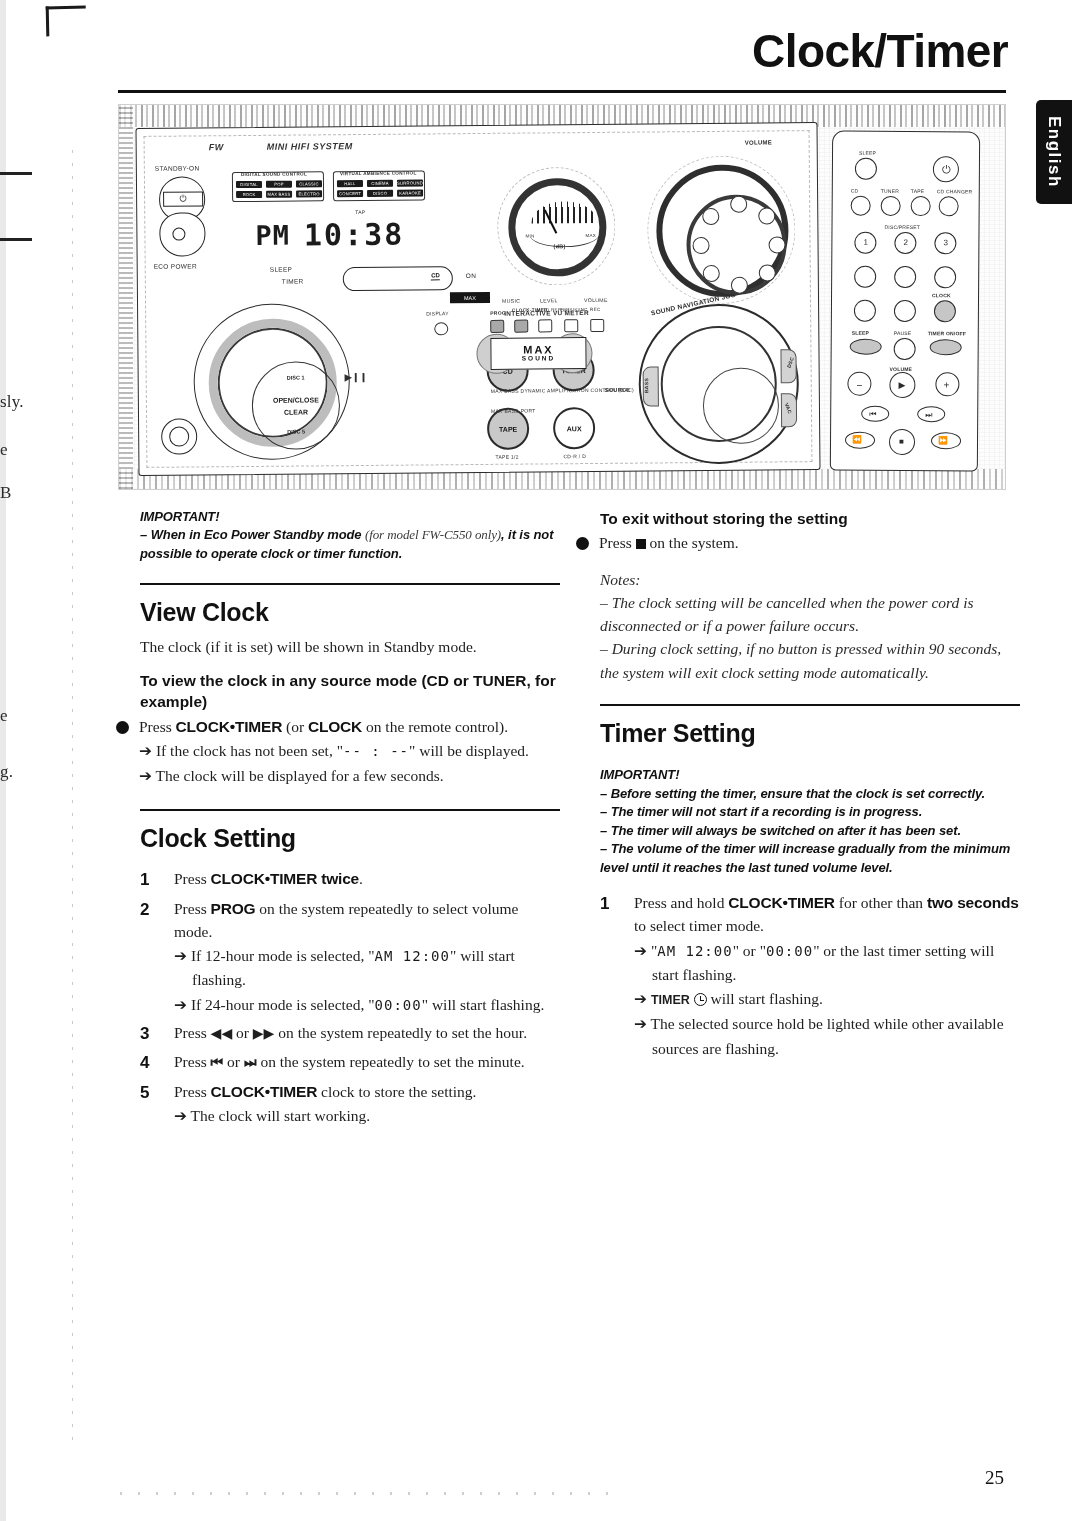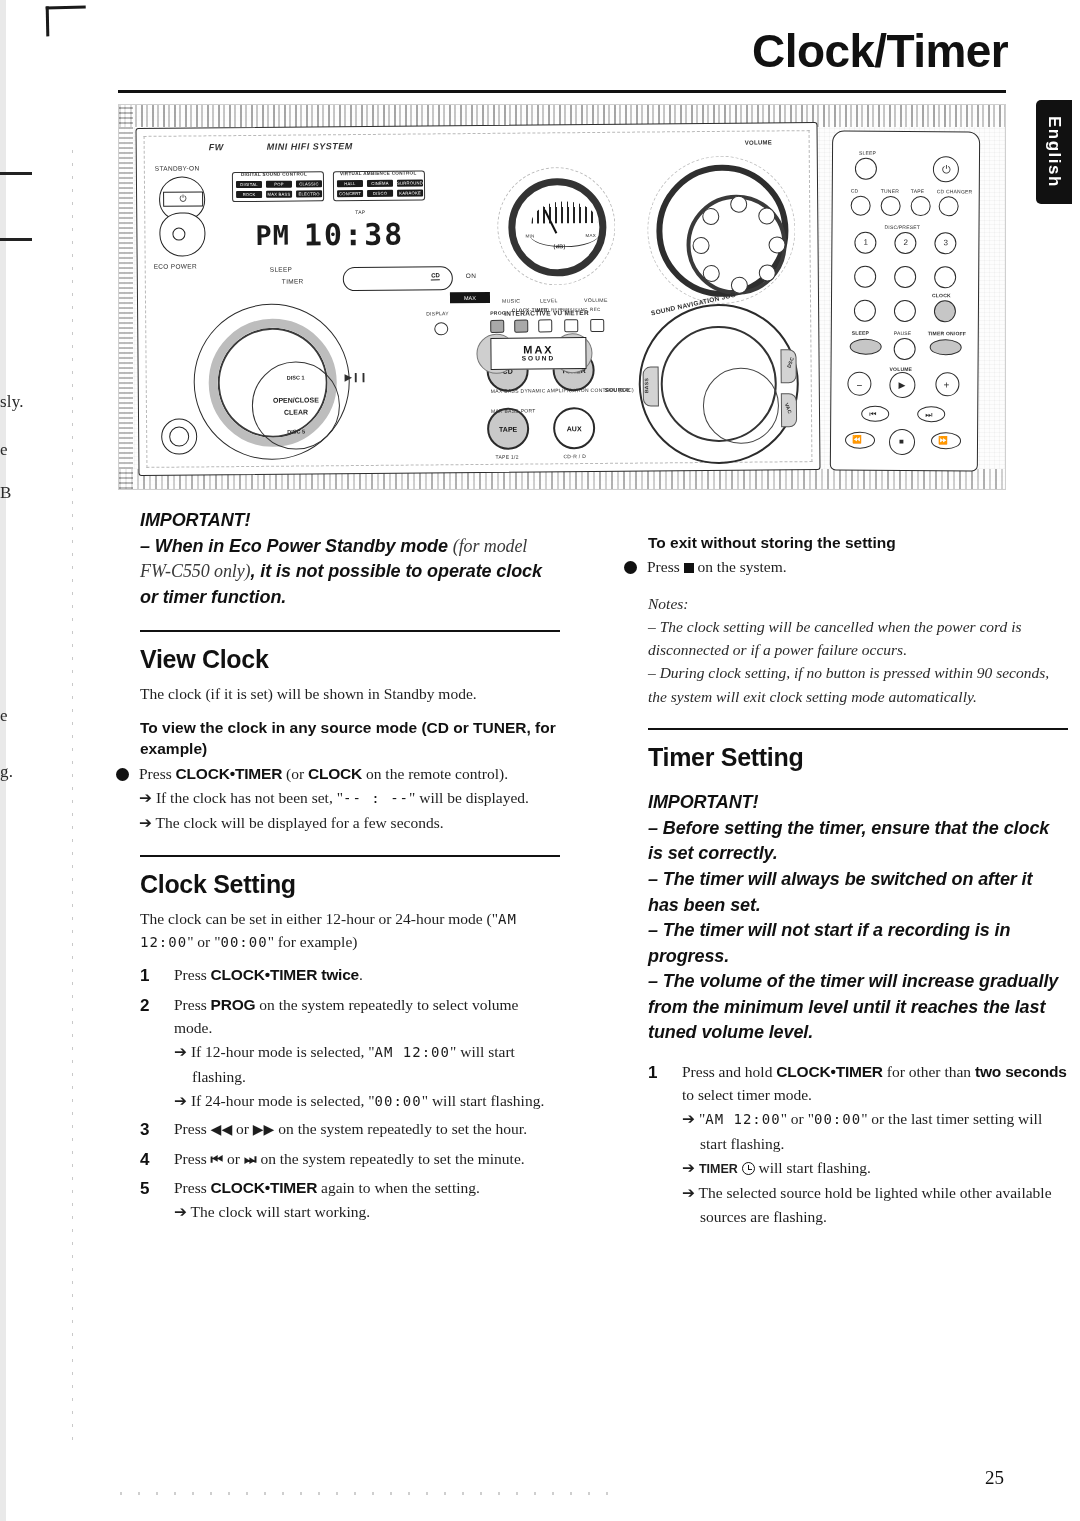--- a/index.html
+++ b/index.html
@@ -200,31 +200,31 @@
   .rbtn.shaded { background:#c6c6c6; }
   .rlbl { position:absolute; font-size:5px; color:#2b2b2b; white-space:nowrap;
     letter-spacing:.2px; }
   .rlbl-b { font-weight:bold; }
   .roval { position:absolute; border:1.3px solid #2b2b2b; border-radius:50%/50%; background:#fff; }
 
   
   .col { position:absolute; width:420px; font-size:15.5px; line-height:1.5;
     font-family:"Liberation Serif", serif; color:#1e1e1e; }
   .col.left { left:140px; top:508px; }
-  .col.right { left:600px; top:532px;margin-left:48px; }
+  .col.right { left:600px; top:508px; }
 
   h2.sec {
     font-family:"Liberation Sans", sans-serif;
     font-size:25px; font-weight:bold; margin:0 0 3px 0; letter-spacing:-0.3px;
     color:#111;
   }
   .rule { border-top:2.5px solid #111; margin:20px 0 9px 0; width:100%; }
   .imp {
     font-family:"Liberation Sans", sans-serif; font-weight:bold; font-style:italic;
-    font-size:18px; line-height:1.42; color:#111; letter-spacing:-0.1px;
+    font-size:13px; line-height:1.42; color:#111; letter-spacing:-0.1px;
   }
   .imp .reg { font-weight:normal; font-style:italic; font-family:"Liberation Serif", serif; color:#3a3a3a; }
   .subh {
     font-family:"Liberation Sans", sans-serif; font-weight:bold; font-size:15.5px;
     line-height:1.38; color:#111; margin-top:12px;
   }
   .para { margin:2px 0 0 0; }
   .bullet-row { display:flex; gap:10px; margin-top:2px; }
   .bullet-dot { flex:0 0 auto; width:13px; height:13px; border-radius:50%;
     background:#111; margin-top:6px; margin-left:-24px; }
@@ -519,23 +519,20 @@
       </div>
       <div class="arrow-line">
         <span class="arrow">➔</span>
         <span>The clock will be displayed for a few seconds.</span>
       </div>
     </div>
   </div>
 
   <div class="rule"></div>
   <h2 class="sec">Clock Setting</h2>
-  <p class="para">
-    <span>The clock can be set in either 12-hour or 24-hour mode ("</span><span class="lcdf">AM  12:00</span><span>" or "</span><span class="lcdf">00:00</span><span>" for example)</span>
-  </p>
 
   <div class="steps">
 
     <div class="step">
       <div class="step-n">1</div>
       <div class="step-b">
         <span>Press</span>
         <b class="k">CLOCK•TIMER twice</b><span>.</span>
       </div>
     </div>
@@ -577,21 +574,21 @@
         <span class="glyph">⏭</span>
         <span>on the system repeatedly to set the minute.</span>
       </div>
     </div>
 
     <div class="step">
       <div class="step-n">5</div>
       <div class="step-b">
         <span>Press</span>
         <b class="k">CLOCK•TIMER</b>
-        <span>again to when the setting.</span>
+        <span>clock to store the setting.</span>
         <div class="arrow-line">
           <span class="arrow">➔</span>
           <span>The clock will start working.</span>
         </div>
       </div>
     </div>
 
   </div>
 </div>
 
@@ -612,22 +609,22 @@
     <div>– The clock setting will be cancelled when the power cord is disconnected or if a power failure occurs.</div>
     <div>– During clock setting, if no button is pressed within 90 seconds, the system will exit clock setting mode automatically.</div>
   </div>
 
   <div class="rule"></div>
   <h2 class="sec">Timer Setting</h2>
 
   <div class="imp" style="margin-top:14px;">
     <div>IMPORTANT!</div>
     <div>– Before setting the timer, ensure that the clock is set correctly.</div>
+    <div>– The timer will not start if a recording is in progress.</div>
     <div>– The timer will always be switched on after it has been set.</div>
-    <div>– The timer will not start if a recording is in progress.</div>
     <div>– The volume of the timer will increase gradually from the minimum level until it reaches the last tuned volume level.</div>
   </div>
 
   <div class="steps" style="margin-top:14px;">
     <div class="step">
       <div class="step-n">1</div>
       <div class="step-b">
         <span>Press and hold</span>
         <b class="k">CLOCK•TIMER</b>
         <span>for other than</span>

